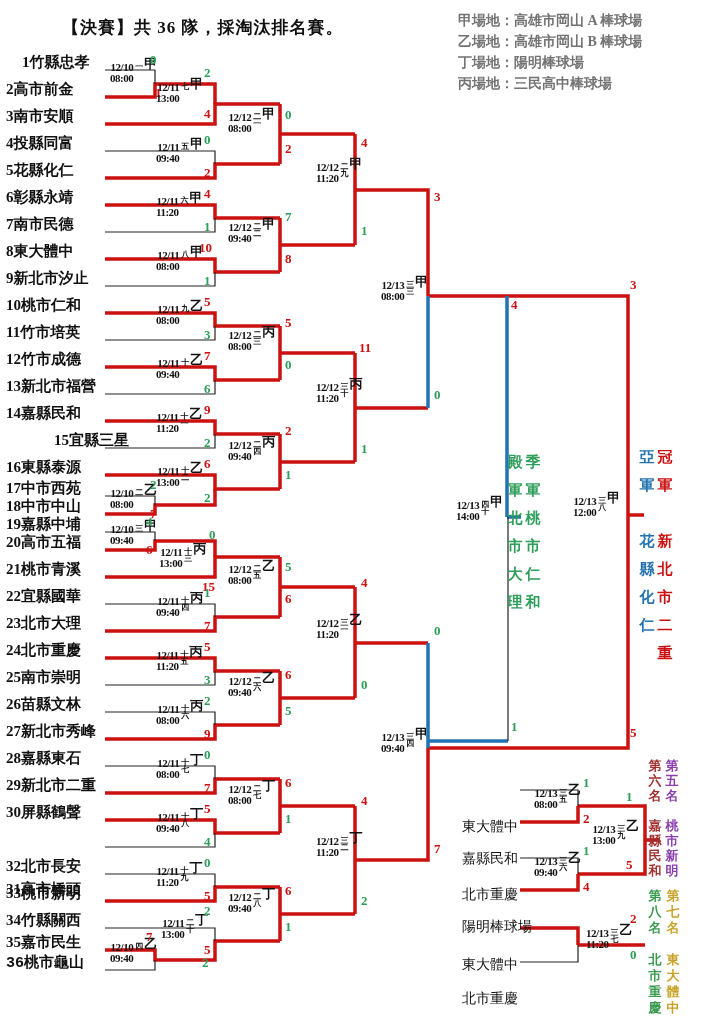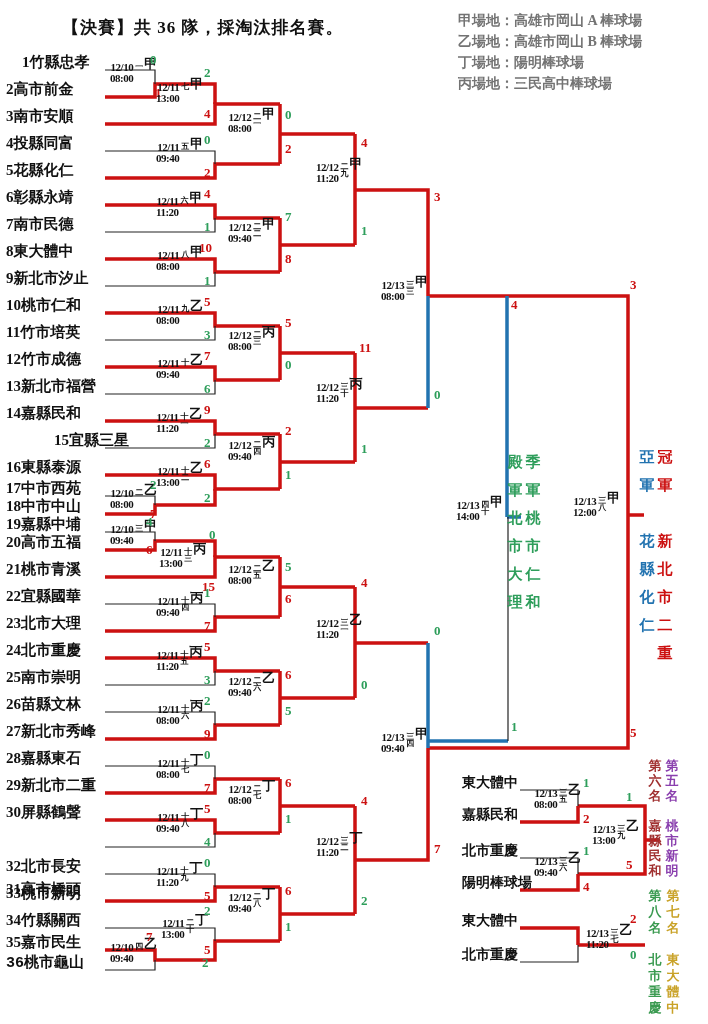--- a/index.html
+++ b/index.html
@@ -2,21 +2,21 @@
 <html><head>
 <meta charset="utf-8">
 <style>
   html,body{margin:0;padding:0;background:#fff;}
   #stage{position:relative;width:708px;height:1024px;background:#fff;overflow:hidden;
          font-family:"Liberation Serif","DejaVu Serif",serif;}
   #lines{position:absolute;left:0;top:0;}
   .title{position:absolute;left:62px;top:16px;font-size:17px;font-weight:bold;letter-spacing:1px;color:#111;}
   .venues{position:absolute;left:458px;top:10px;font-size:14px;font-weight:bold;line-height:21px;color:#737373;}
   .team{position:absolute;font-size:15px;font-weight:bold;color:#111;white-space:nowrap;}
-  .cteam{position:absolute;font-size:14px;font-weight:bold;color:#111;white-space:nowrap;}
+  .cteam{position:absolute;font-size:14px;font-weight:normal;color:#111;white-space:nowrap;margin-top:44px;}
   .ml{position:absolute;display:flex;align-items:flex-start;font-weight:bold;color:#111;white-space:nowrap;}
   .ml .dt{font-size:11px;line-height:11px;text-align:right;letter-spacing:-0.5px;}
   .ml .gn{font-size:8px;line-height:7px;margin:1px 0 0 2px;text-align:center;}
   .ml .vn{font-size:13px;line-height:13px;margin-left:1px;margin-top:-5px;}
   .sc{position:absolute;font-size:13px;font-weight:bold;line-height:13px;}
   .pcol{position:absolute;font-weight:bold;text-align:center;}
 </style>
 </head>
 <body>
 

